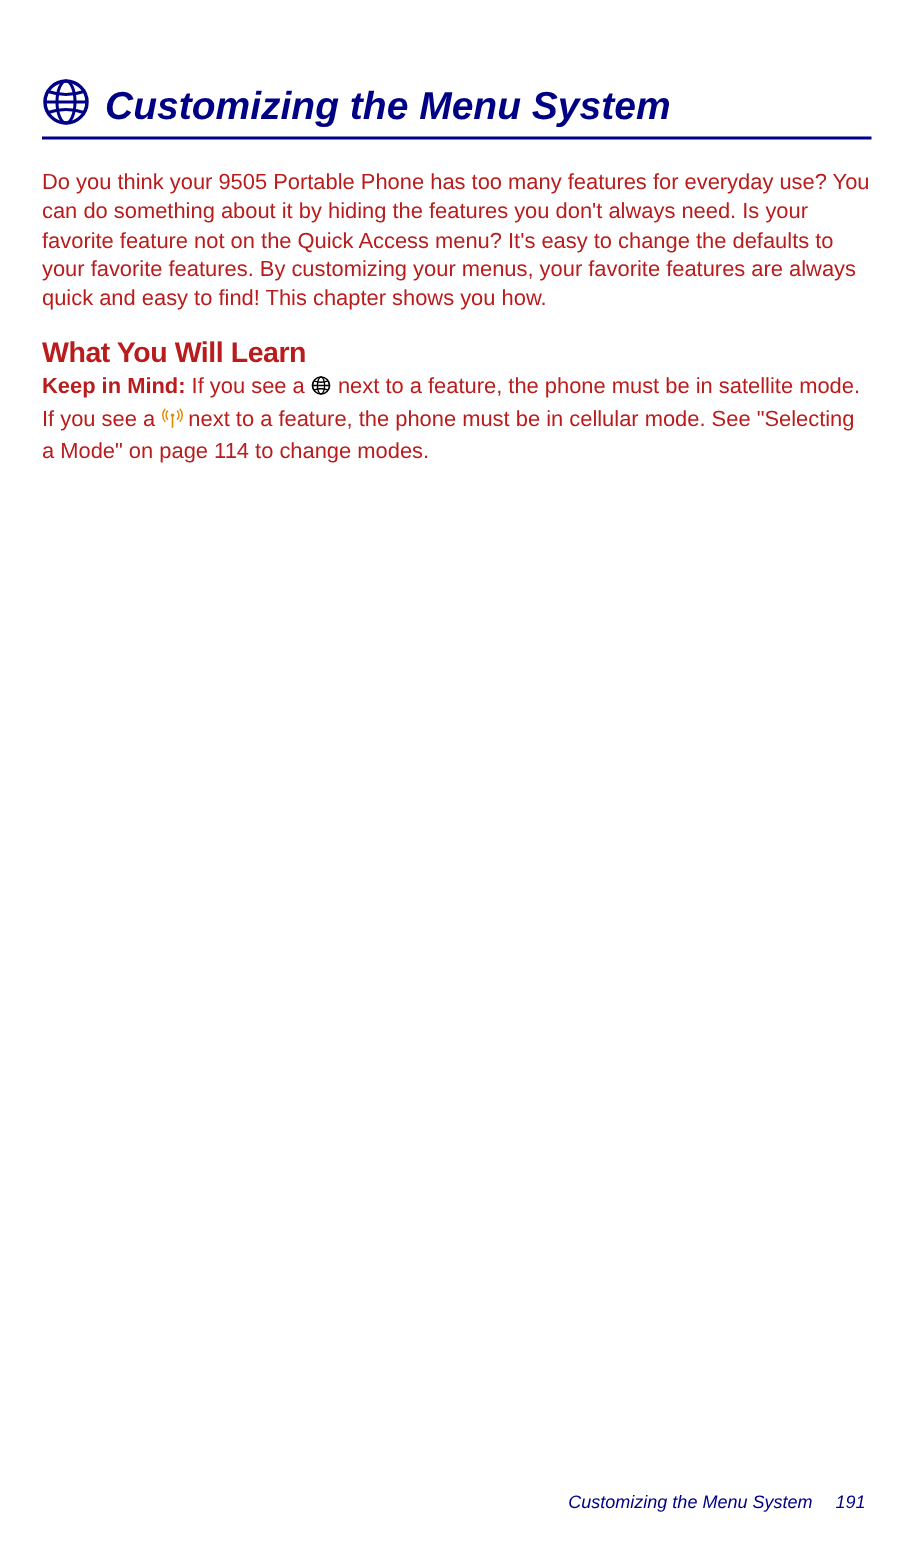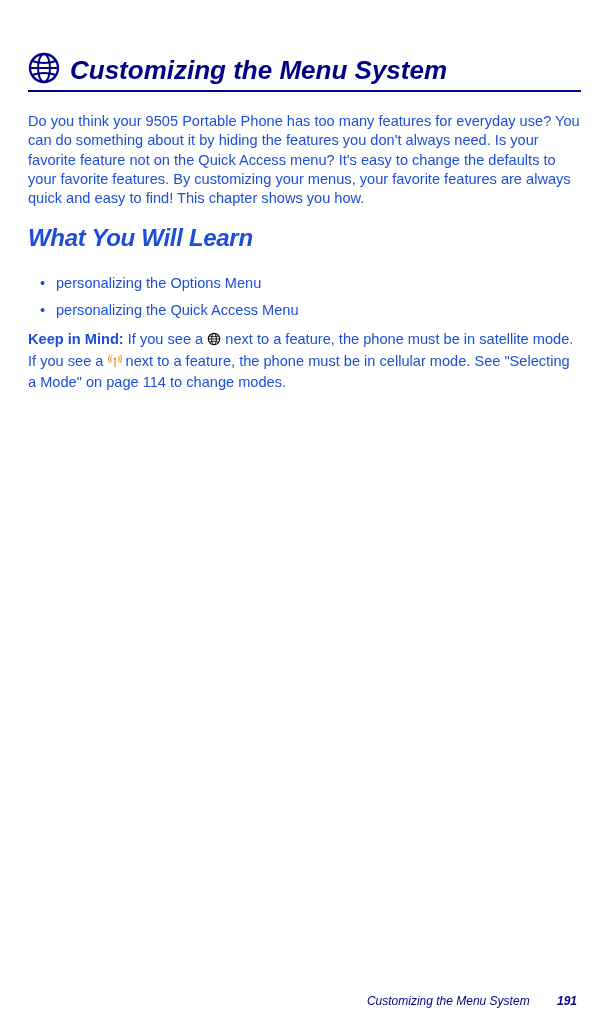--- a/index.html
+++ b/index.html
@@ -34,33 +34,32 @@
     font-weight: 700;
     font-style: italic;
     color: #000085;
     font-size: 26px;
     letter-spacing: 0px;
     flex: 1 1 auto;
   }
   .body-text {
     font-size: 14.6px;
     line-height: 1.32;
-    color: #1d4ed8;
+    color: #b91c1c;
     margin-top: 20px;
   }
   .body-text p {
     margin: 0 0 10px 0;
   }
   .bold { font-weight: 700; }
   h2.subtitle {
     font-family: Arial, Helvetica, sans-serif;
     font-weight: 700;
-    font-style: italic;
-    font-size: 24px;
-    margin: 14px 0 20px 0;
+    font-size: 19px;
+    margin: 14px 0 1px 0;
     letter-spacing: -0.3px;
   }
   ul.bullets {
     list-style: none;
     padding: 0;
     margin: 0 0 10px 0;
   }
   ul.bullets li {
     position: relative;
     padding-left: 28px;
@@ -81,23 +80,23 @@
   .footer {
     position: absolute;
     bottom: 26px;
     right: 22px;
     font-family: Arial, Helvetica, sans-serif;
     font-style: italic;
     color: #000085;
     font-size: 12px;
   }
   .footer .pagenum {
-    font-weight: 700;
+    font-weight: 400;
     font-style: italic;
-    margin-left: 24px;
+    margin-left: 12px;
   }
 </style>
 </head>
 <body>
 
 <div class="page">
 
   <div class="title-row">
     <span class="globe-big">
       <svg width="32" height="32" viewBox="0 0 32 32">
@@ -110,24 +109,20 @@
     </span>
     <span class="title-text">Customizing the Menu System</span>
   </div>
 
   <div class="body-text">
     <p>Do you think your 9505 Portable Phone has too many features for everyday use? You can do something about it by hiding the features you don't always need. Is your favorite feature not on the Quick Access menu? It's easy to change the defaults to your favorite features. By customizing your menus, your favorite features are always quick and easy to find! This chapter shows you how.</p>
 
 
     <h2 class="subtitle">What You Will Learn</h2>
 
-    <ul class="bullets">
-      <li>personalizing the Options Menu</li>
-      <li>personalizing the Quick Access Menu</li>
-    </ul>
 
     <p>
       <span class="bold">Keep in Mind:</span><span> If you see a </span><span class="inline-icon"><svg width="14" height="14" viewBox="0 0 32 32">
             <circle cx="16" cy="16" r="13" fill="none" stroke="#000" stroke-width="2.5"></circle>
             <ellipse cx="16" cy="16" rx="5.5" ry="13" fill="none" stroke="#000" stroke-width="2"></ellipse>
             <line x1="3" y1="16" x2="29" y2="16" stroke="#000" stroke-width="2"></line>
             <path d="M5 9 Q16 13 27 9" fill="none" stroke="#000" stroke-width="2"></path>
             <path d="M5 23 Q16 19 27 23" fill="none" stroke="#000" stroke-width="2"></path>
           </svg></span><span> next to a feature, the phone must be in satellite mode. If you see a </span><span class="inline-icon"><svg width="14" height="14" viewBox="0 0 32 32">
             <circle cx="16" cy="11" r="2.6" fill="#e08a00"></circle>

